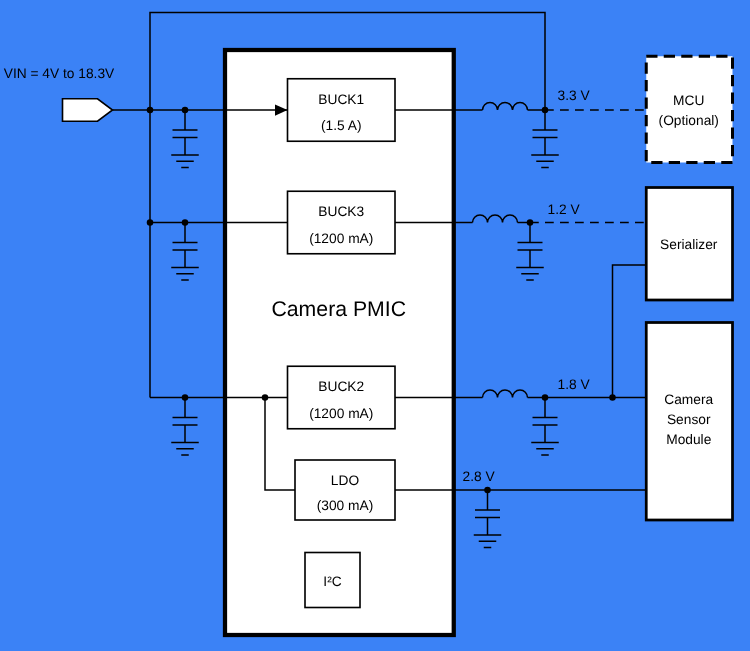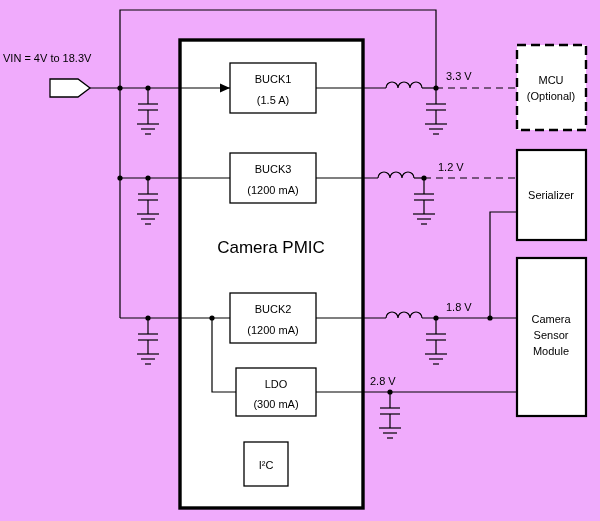--- a/index.html
+++ b/index.html
@@ -1,16 +1,16 @@
 <!DOCTYPE html>
 <html><head>
 <meta charset="utf-8">
 <style>
   html,body{margin:0;padding:0;background:#ffffff;}
-  .canvas{width:600px;height:521px;background:#f0abfc;position:relative;overflow:hidden;
+  .canvas{width:600px;height:521px;background:#3b82f6;position:relative;overflow:hidden;
           font-family:"Liberation Sans", sans-serif;}
   svg{display:block;}
   .wire{stroke:#000;stroke-width:1.2;fill:none;}
   .dashed{stroke-dasharray:7 5;}
   .sym{stroke:#000;stroke-width:1.2;fill:none;}
   .fillblk{fill:#000;stroke:none;}
   .dot{fill:#000;stroke:none;}
   .box{fill:#ffffff;stroke:#000;}
   .box-inner{stroke-width:1.3;}
   .box-pmic{stroke-width:3.4;}

